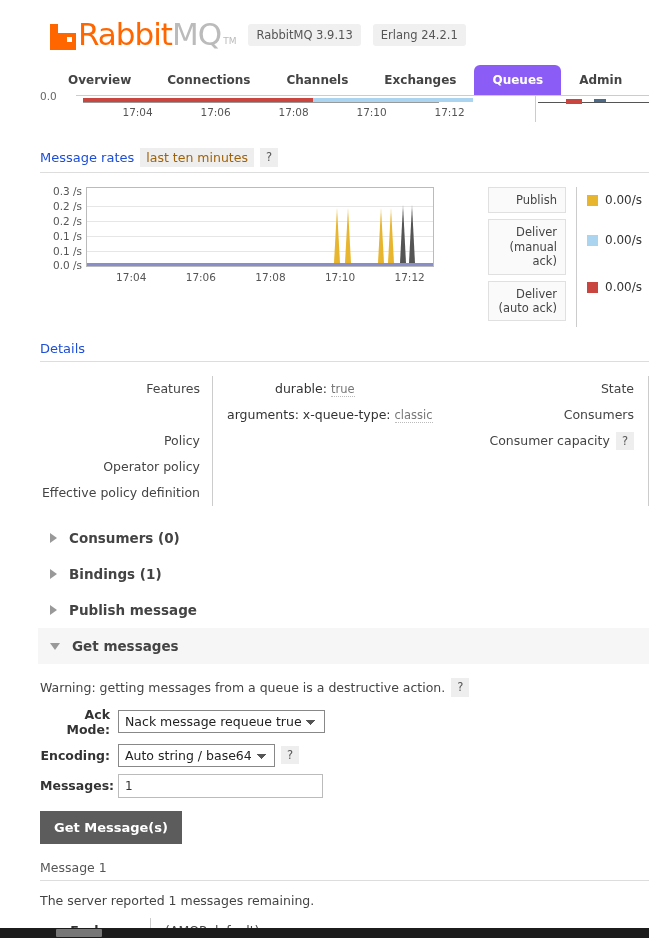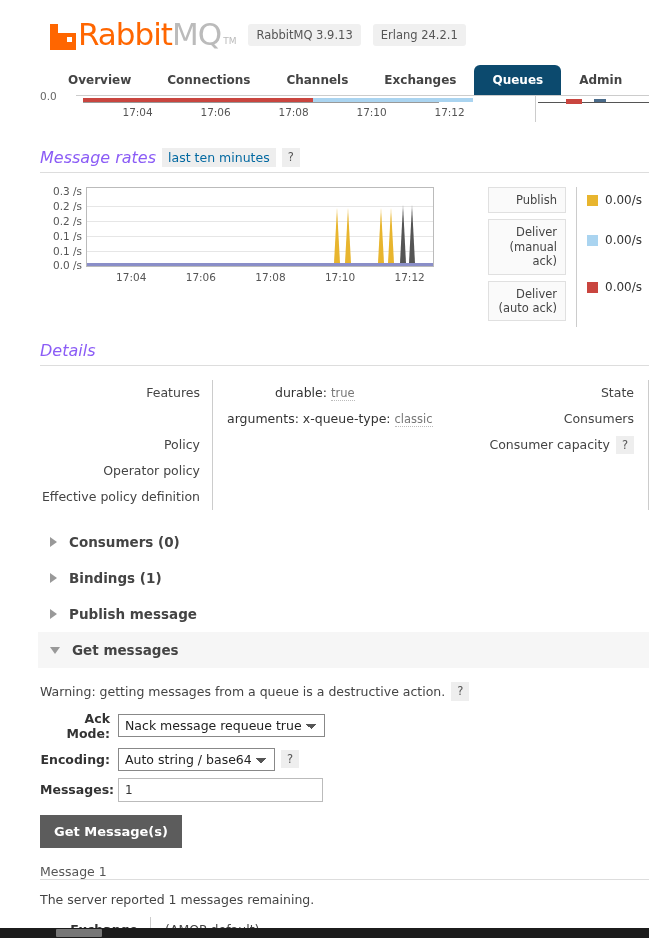--- a/index.html
+++ b/index.html
@@ -73,21 +73,21 @@
   .nav-tab {
     font-size: 12px;
     font-weight: bold;
     color: #444;
     padding: 8px 18px 9px 18px;
     text-decoration: none;
     border-radius: 6px 6px 0 0;
     white-space: nowrap;
   }
   .nav-tab.active {
-    background: #0c4a6e;
+    background: #8b5cf6;
     color: #fff;
   }
   .nav-rule {
     position: absolute;
     left: 38px; right: 0; bottom: 0;
     height: 1px; background: #ccc;
   }
 
   
   .clipped-chart {
@@ -129,23 +129,23 @@
   }
 
   
   .sec-head {
     display: flex; align-items: center;
     margin: 14px 0 0 2px;
     padding-bottom: 5px;
     border-bottom: 1px solid #ddd;
     margin-right: 0;
   }
-  .sec-head .title { font-size: 16px; color: #8b5cf6; font-style: italic; }
+  .sec-head .title { font-size: 13px; color: #1d4ed8; }
   .sec-head .chip {
-    background: #eee; color: #0369a1;
+    background: #eee; color: #a16207;
     padding: 2px 6px; margin-left: 6px;
     font-size: 12.5px;
   }
   .helpq {
     display: inline-block;
     background: #eee; color: #555;
     padding: 2px 6px;
     font-size: 11.5px;
     margin-left: 6px;
     line-height: 1.25;
@@ -331,20 +331,21 @@
     font-weight: bold;
     padding: 9px 14px;
     margin: 6px 0 0 2px;
     cursor: pointer;
   }
 
   
   .msg-head {
     font-size: 12.5px; color: #555;
     margin: 16px 0 0 2px;
+    padding-bottom: 5px;
     border-bottom: 1px solid #ddd;
   }
   .msg-note {
     font-size: 12.5px; color: #444;
     margin: 12px 0 10px 2px;
   }
   .msg-grid { display: flex; padding-left: 2px; }
   .msg-lbl {
     width: 110px; text-align: right;
     padding-right: 12px;

